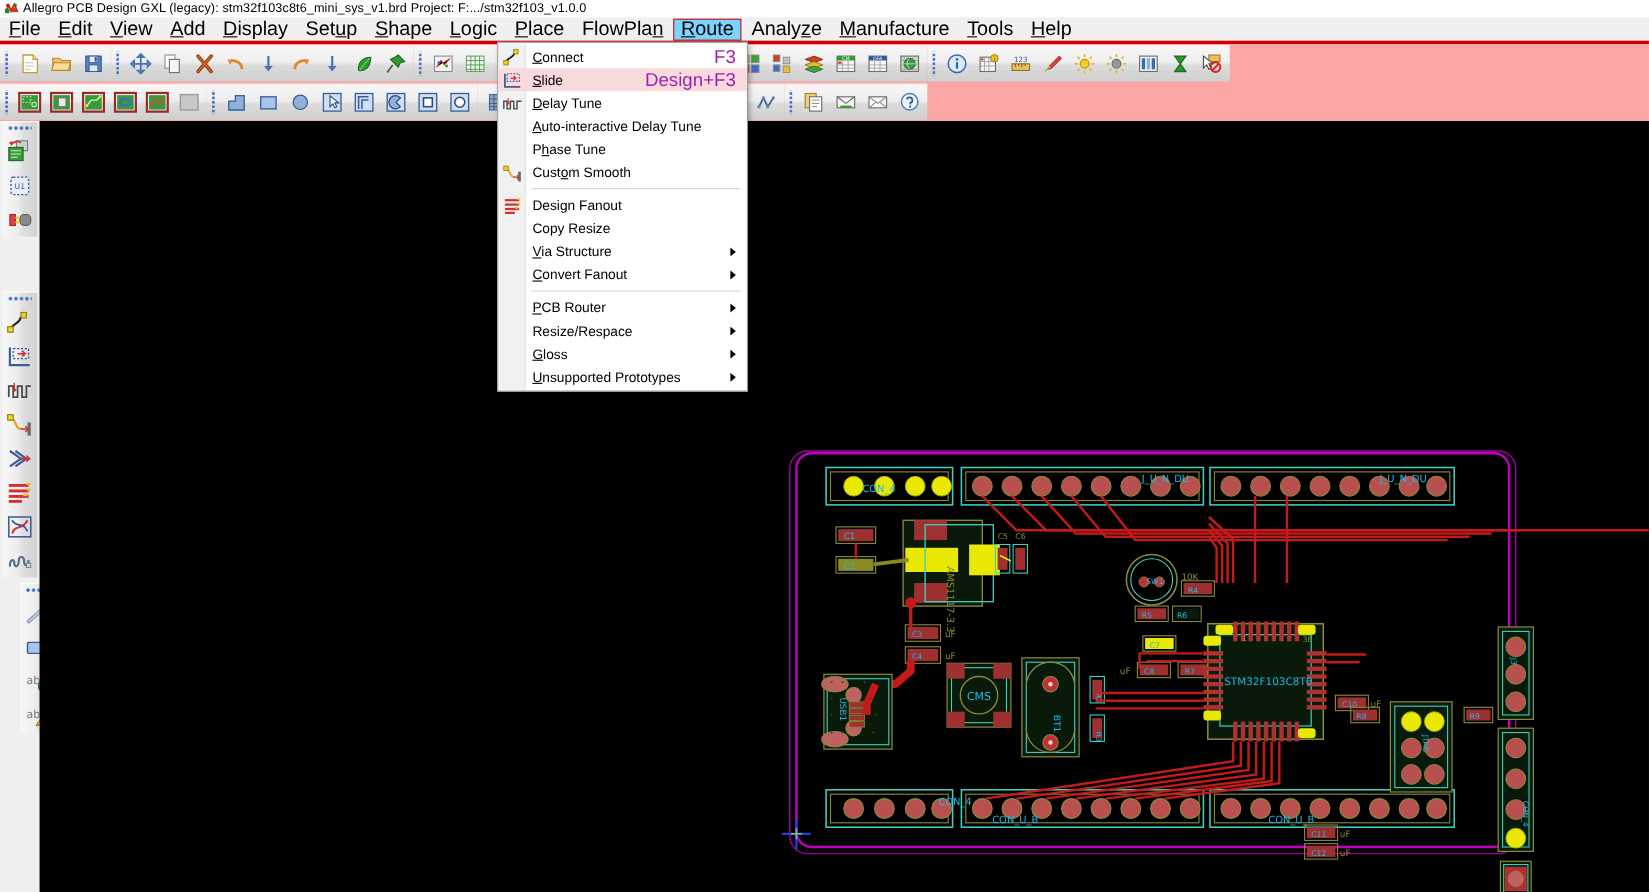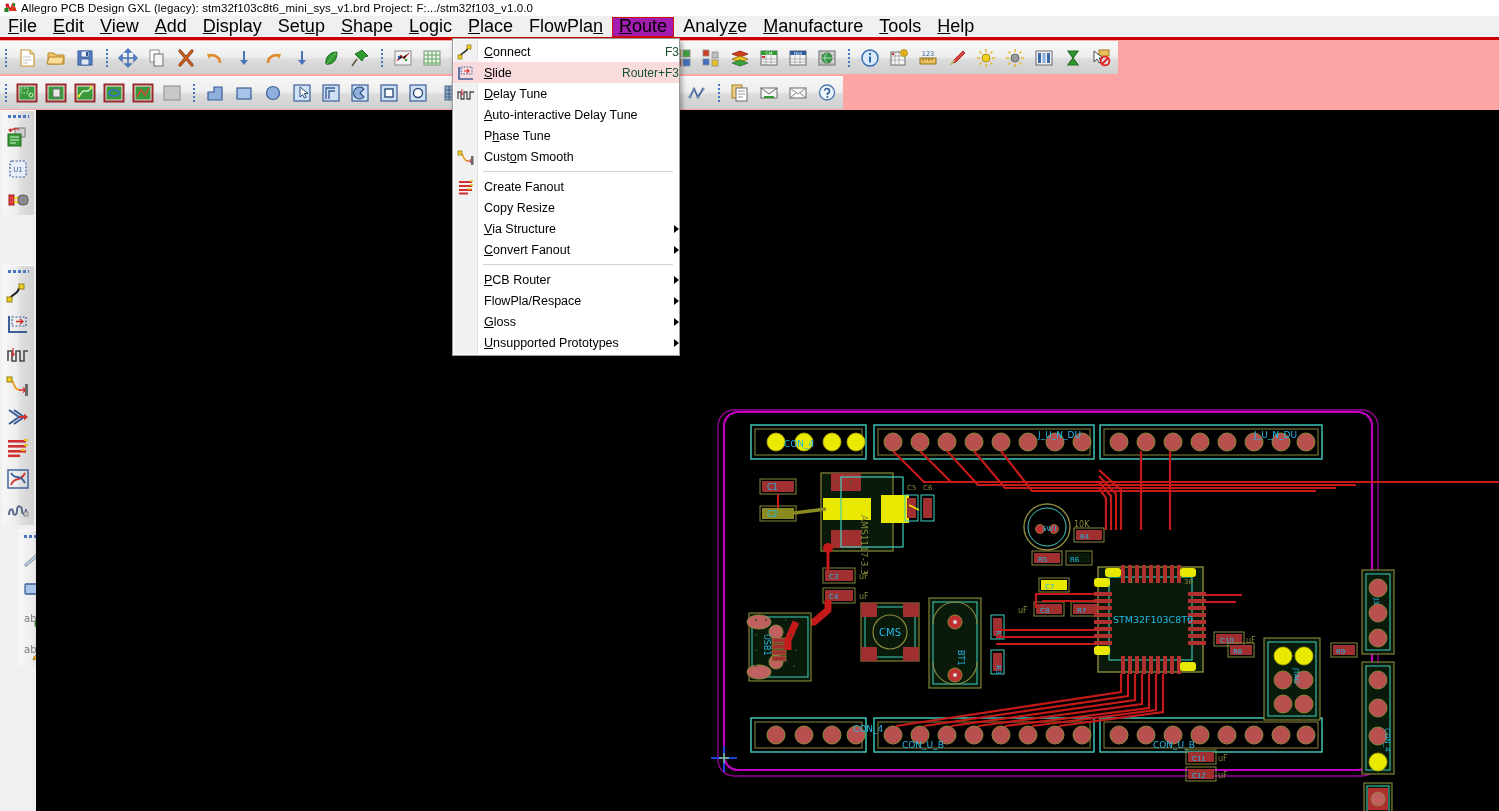--- a/index.html
+++ b/index.html
@@ -32,21 +32,21 @@
     background:#f0f0f0;
     display:flex; align-items:center;
     font-size:18px; color:#000;
   }
   .menu-item {
     padding: 2px 7px 3px 7px; margin:0 1px; cursor:default;
     line-height:15px; white-space:nowrap; position:relative;
   }
   .menu-item .u { text-decoration: underline; }
   .menu-item.active {
-    border:1px solid #d01010; background:#a21caf; padding:1px 6px 2px 6px;
+    border:1px solid #d01010; background:#7dd3fc; padding:1px 6px 2px 6px;
   }
   #menu-underline {
     position:absolute; left:0; top:37px; width:1499px; height:3px; background:#cc0000;
   }
 
   
   #toolbar-area {
     position:absolute; left:0; top:40px; width:1499px; height:70px;
     background:#fca5a5;
   }
@@ -111,26 +111,26 @@
     z-index:50;
     font-size:12.5px; color:#000;
     padding: 2px 0 2px 0;
   }
   #dropdown-gutter {
     position:absolute; left:1px; top:1px; width:24px; bottom:1px;
     background:#f1f1f1; border-right:1px solid #e2e2e2;
   }
   .dd-item {
     position:relative; height:21px; display:flex; align-items:center;
-    padding-left:31px; white-space:nowrap; z-index:2;
+    padding-left:31px; padding-right:10px; white-space:nowrap; z-index:2;
   }
   .dd-item.hl { background:#fadbdd;gap:47px; }
   .dd-label { flex:1 1 auto; }
   .dd-label .u { text-decoration:underline; }
-  .dd-accel { color:#14532d; font-size:12px; margin-left:12px; }
+  .dd-accel { color:#a21caf; font-size:17px; margin-left:12px; }
   .dd-arrow {
     width:0; height:0; border-left:5px solid #000;
     border-top:4px solid transparent; border-bottom:4px solid transparent;
     margin-left:10px;
   }
   .dd-sep { height:1px; background:#d4d4d4; margin:4px 6px 4px 30px; position:relative; z-index:2;}
   .dd-icon {
     position:absolute; left:2px; top:0px; width:22px; height:21px;
     display:flex; align-items:center; justify-content:center; z-index:3;
   }
@@ -1245,21 +1245,21 @@
 
     <div class="dd-item hl">
       <span class="dd-icon">
         <svg width="18" height="18" viewBox="0 0 18 18">
             <path d="M2,3 v12 h14" stroke="#3a5e96" stroke-width="1.6" fill="none"></path>
             <rect x="4" y="3" width="11" height="7" fill="none" stroke="#3a5e96" stroke-width="1" stroke-dasharray="1.6,1.2"></rect>
             <path d="M7,7 h4 M10,5.2 l2,1.8 l-2,1.8" stroke="#d03030" stroke-width="1.2" fill="none"></path>
           </svg>
       </span>
       <span class="dd-label"><span class="u">S</span>lide</span>
-      <span class="dd-accel">Router+F3</span>
+      <span class="dd-accel">Design+F3</span>
     </div>
 
     <div class="dd-item">
       <span class="dd-icon">
         <svg width="18" height="18" viewBox="0 0 18 18">
             <path d="M1,14 v-7 h3 v7 h3 v-7 h3 v7 h3 v-7 h4" stroke="#4a4a4a" stroke-width="1.3" fill="none"></path>
             <path d="M5,4 v6 M5,10 l-1.2,-1.8 M5,10 l1.2,-1.8" stroke="#d03030" stroke-width="1" fill="none"></path>
           </svg>
       </span>
       <span class="dd-label"><span class="u">D</span>elay Tune</span>
@@ -1296,21 +1296,21 @@
               <rect x="2" y="11" width="13" height="2"></rect>
               <rect x="2" y="14.5" width="9" height="2"></rect>
             </g>
             <g fill="#e8c020">
               <rect x="13" y="2.2" width="3" height="1.6"></rect>
               <rect x="13" y="6.2" width="3" height="1.6"></rect>
               <rect x="11" y="10.2" width="3" height="1.6"></rect>
             </g>
           </svg>
       </span>
-      <span class="dd-label">Create Fanout</span>
+      <span class="dd-label">Design Fanout</span>
     </div>
 
     <div class="dd-item">
       <span class="dd-label">Copy Resize</span>
     </div>
 
     <div class="dd-item">
       <span class="dd-label"><span class="u">V</span>ia Structure</span>
       <span class="dd-arrow"></span>
     </div>
@@ -1321,21 +1321,21 @@
     </div>
 
     <div class="dd-sep"></div>
 
     <div class="dd-item">
       <span class="dd-label"><span class="u">P</span>CB Router</span>
       <span class="dd-arrow"></span>
     </div>
 
     <div class="dd-item">
-      <span class="dd-label">FlowPla/Respace</span>
+      <span class="dd-label">Resize/Respace</span>
       <span class="dd-arrow"></span>
     </div>
 
     <div class="dd-item">
       <span class="dd-label"><span class="u">G</span>loss</span>
       <span class="dd-arrow"></span>
     </div>
 
     <div class="dd-item">
       <span class="dd-label"><span class="u">U</span>nsupported Prototypes</span>

